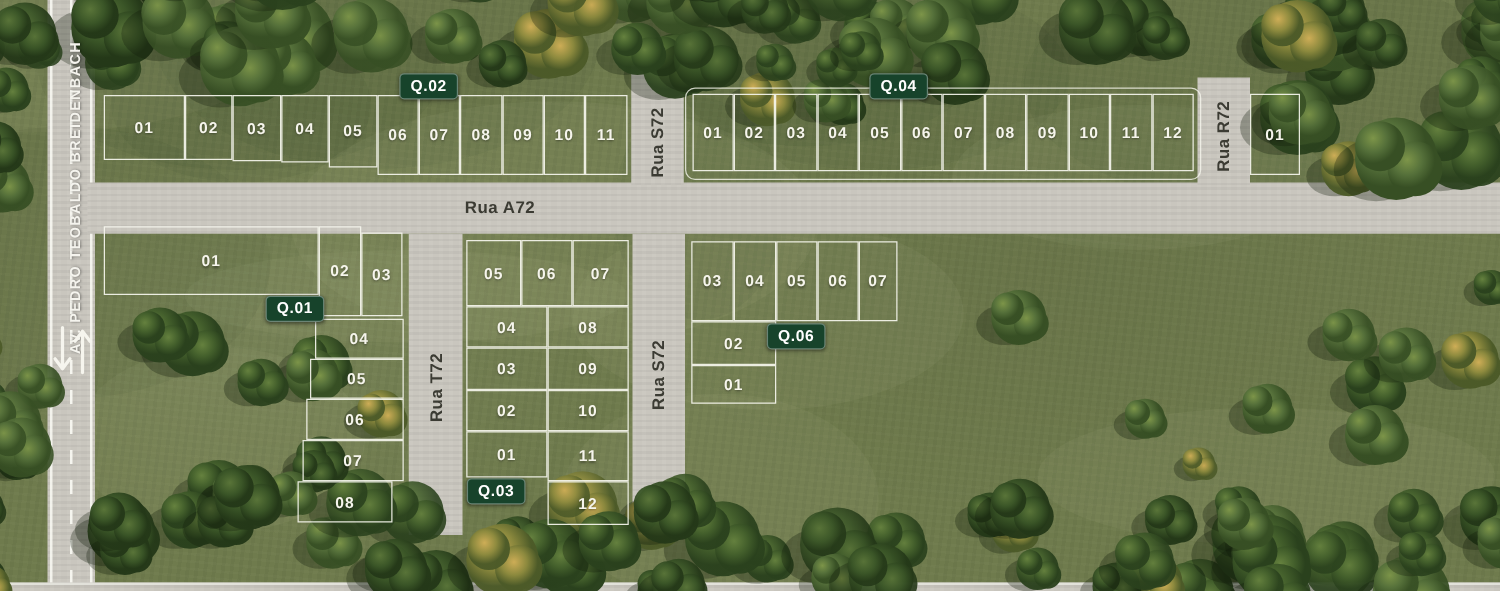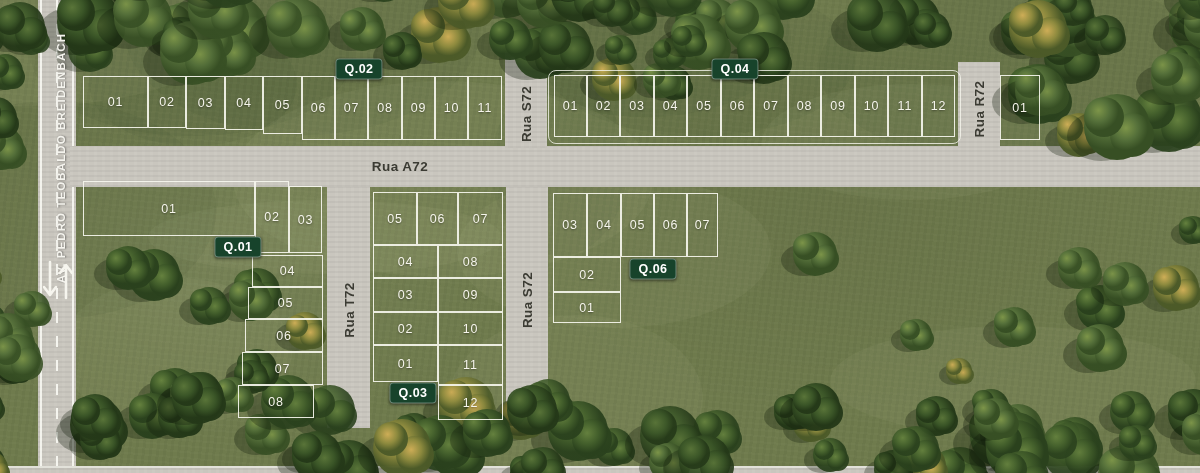--- a/index.html
+++ b/index.html
@@ -42,37 +42,36 @@
   .street-label.light{
     color:#f5f4ee;font-size:11.5px;letter-spacing:1.1px;
     text-shadow:0 1px 2px rgba(0,0,0,0.45);
   }
   .lot{
     position:absolute;box-sizing:border-box;
     border:1.5px solid rgba(246,246,238,0.92);
     display:flex;align-items:center;justify-content:center;
   }
   .lot span{
-    color:#f6f5ec;font-weight:normal;font-size:12.5px;letter-spacing:.9px;
+    color:#f6f5ec;font-weight:bold;font-size:12.5px;letter-spacing:.9px;
     text-shadow:0 1px 2px rgba(0,0,0,0.4);
   }
   .block-outline{
     position:absolute;box-sizing:border-box;
     border:1.5px solid rgba(246,246,238,0.8);
     border-radius:8px;
   }
   .badge{
     position:absolute;transform:translate(-50%,-50%);
     background:var(--badge,#17432b);
     color:#fff;font-weight:bold;font-size:12.5px;letter-spacing:.5px;
     padding:2px 8px 3px 8px;border-radius:4px;
     border:1px solid rgba(255,255,255,0.35);
     box-shadow:0 1px 3px rgba(0,0,0,0.45);
     white-space:nowrap;
-    margin-left:16px;
   }
   .arrows-svg{position:absolute;}
 </style>
 </head>
 <body>
 
 <div id="scene" style="--grass: #6f7b4d; --road: #c9c6be; --badge: #17432b;">
   <div class="layer" id="terrain-layer"><svg width="1200" height="473">
         <ellipse cx="614" cy="251" rx="157" ry="77" fill="rgba(235,240,200,0.05)"></ellipse>
         <ellipse cx="646" cy="38" rx="145" ry="79" fill="rgba(20,32,12,0.05)"></ellipse>
@@ -798,21 +797,21 @@
       </div>
       <div class="lot" style="left: 245px; top: 319px; width: 78px; height: 33px;">
         <span>06</span>
       </div>
       <div class="lot" style="left: 242px; top: 352px; width: 81px; height: 33px;">
         <span>07</span>
       </div>
       <div class="lot" style="left: 238px; top: 385px; width: 76px; height: 33px;">
         <span>08</span>
       </div>
-      <div class="badge" style="left: 222px; top: 247px;">Q.01</div>
+      <div class="badge" style="left: 236px; top: 247px;">Q.01</div>
       <div class="lot" style="left: 83px; top: 76px; width: 65px; height: 52px;">
         <span>01</span>
       </div>
       <div class="lot" style="left: 148px; top: 76px; width: 38px; height: 52px;">
         <span>02</span>
       </div>
       <div class="lot" style="left: 186px; top: 76px; width: 39px; height: 53px;">
         <span>03</span>
       </div>
       <div class="lot" style="left: 225px; top: 76px; width: 38px; height: 54px;">

